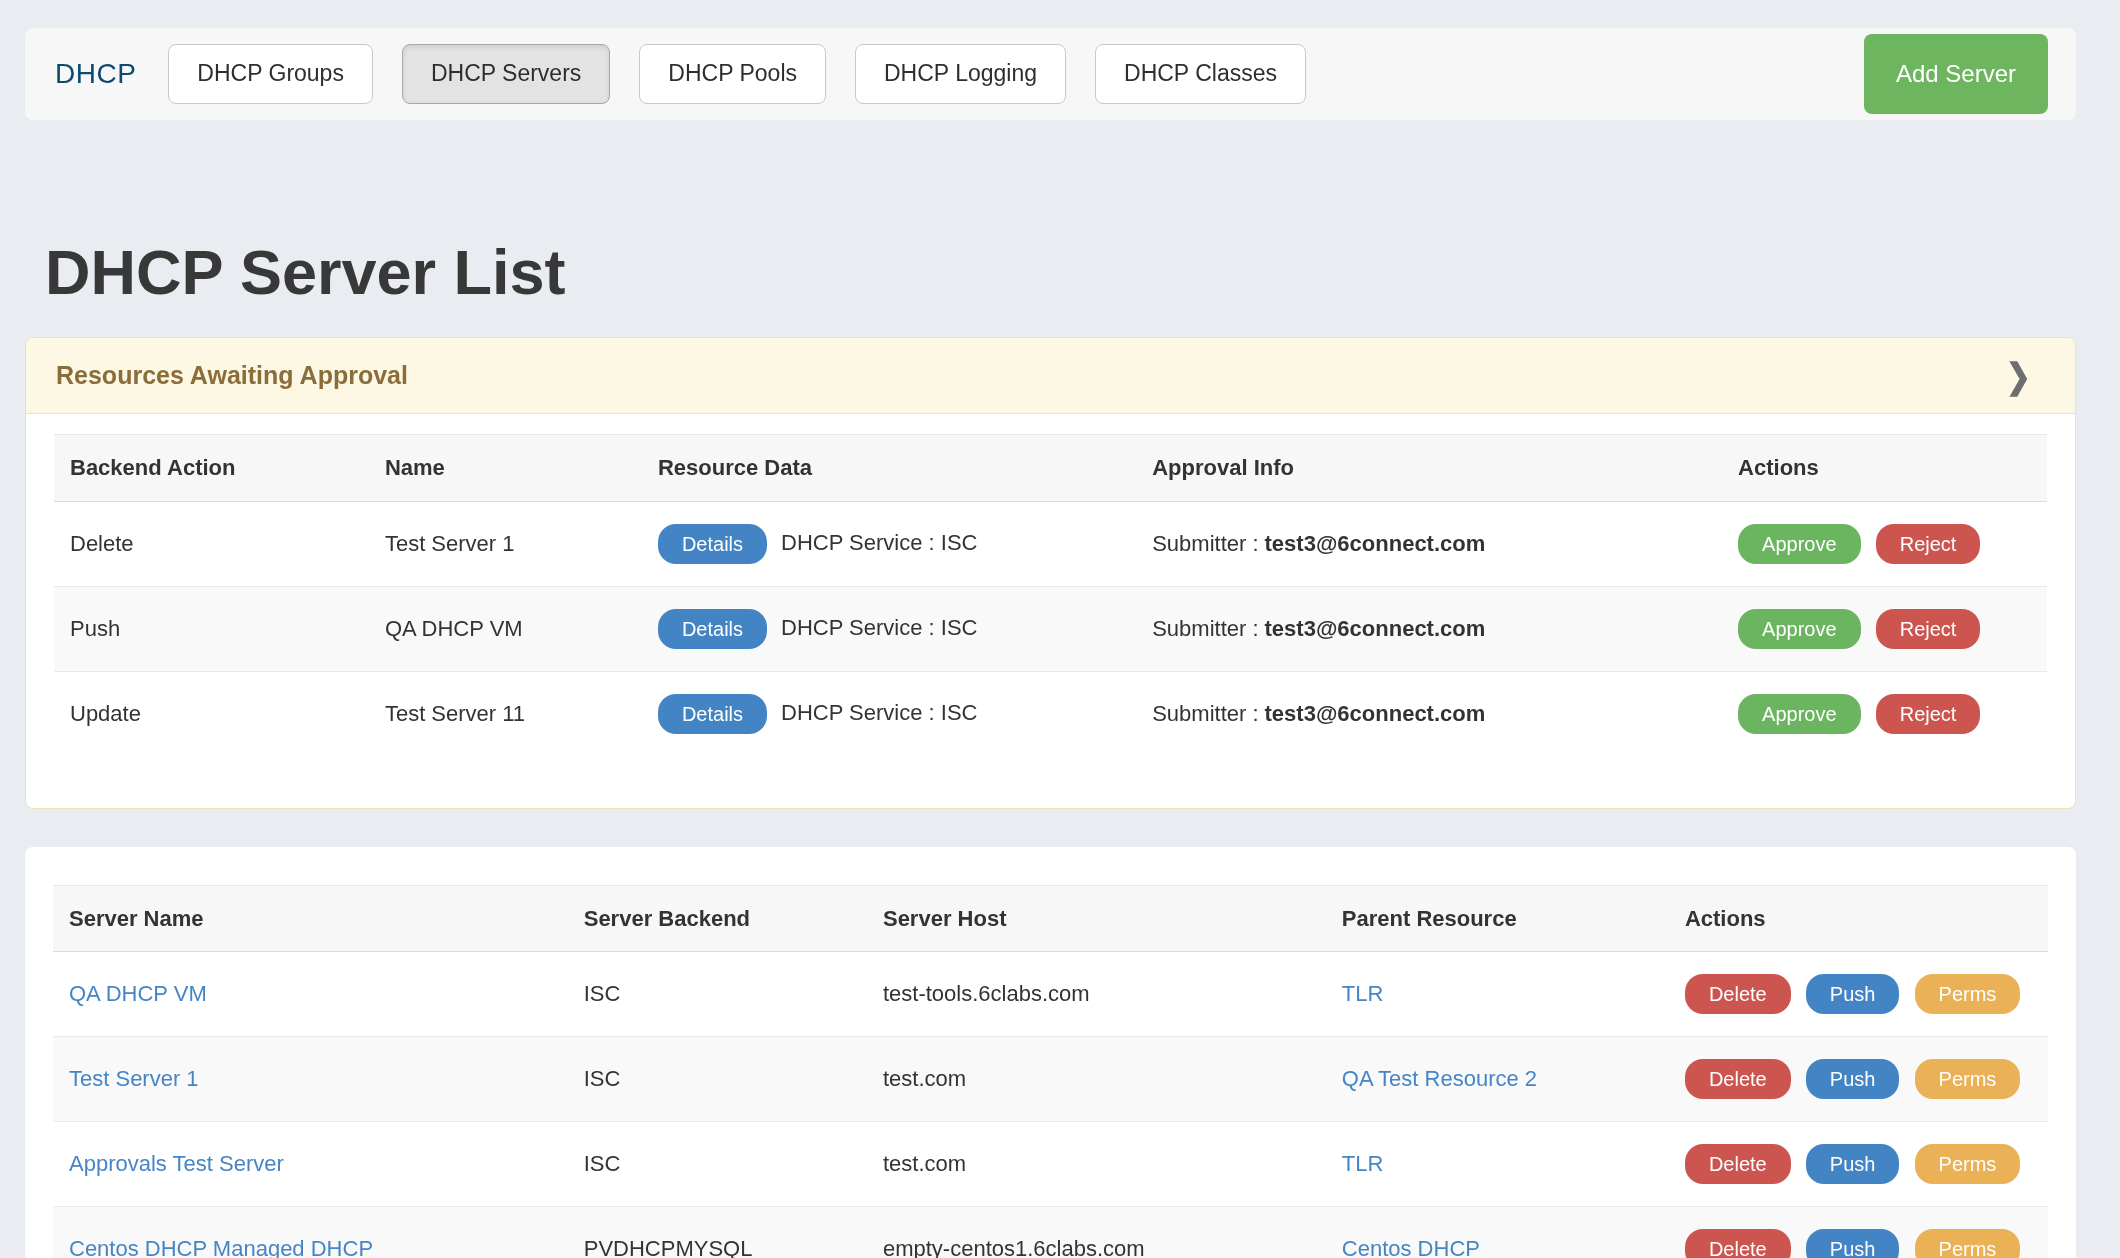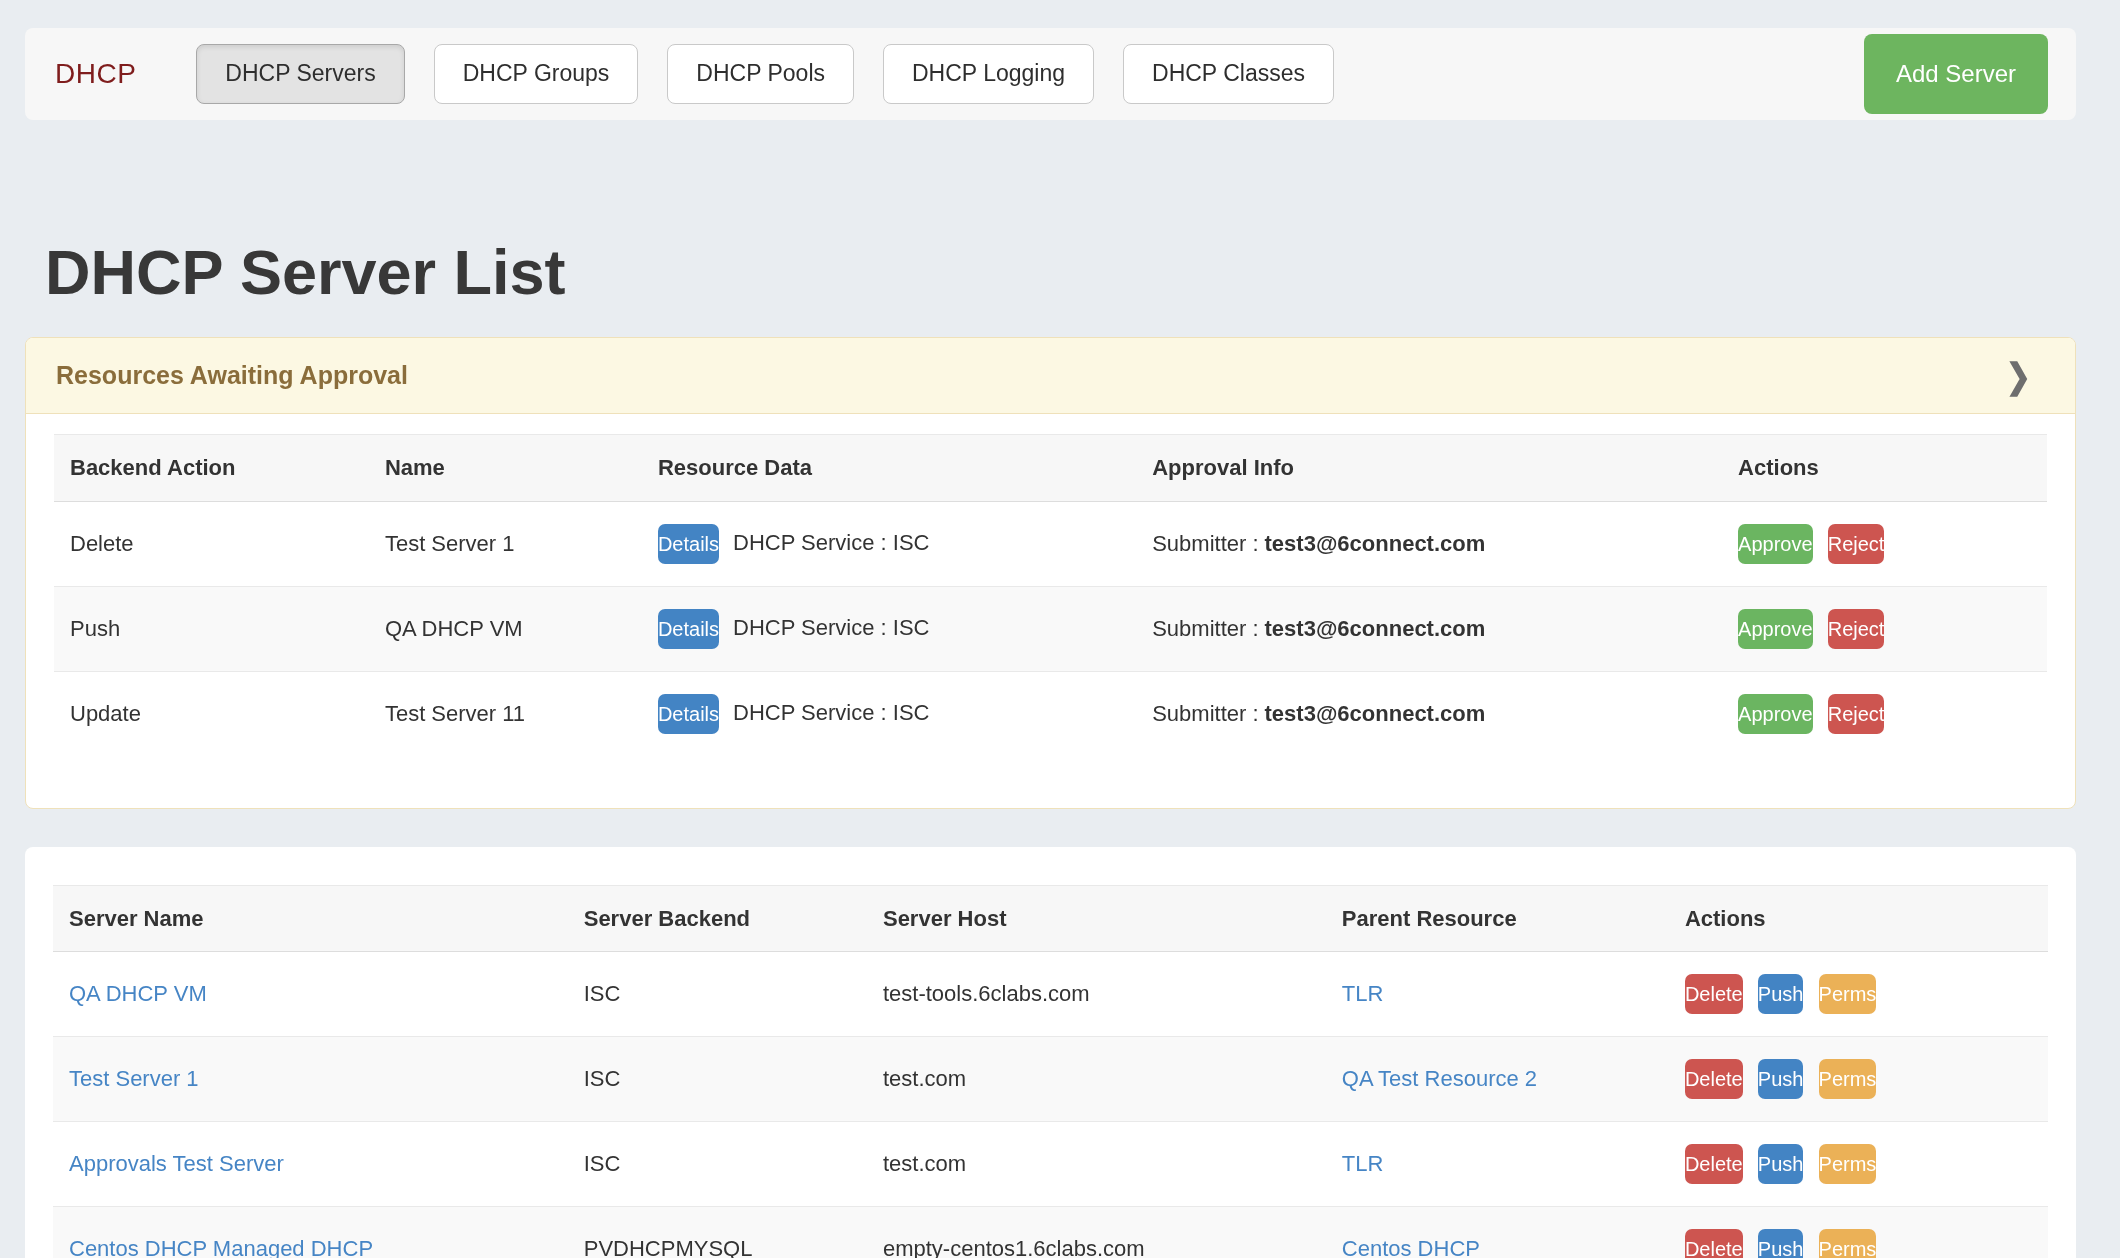--- a/index.html
+++ b/index.html
@@ -18,22 +18,22 @@
     margin: 28px 44px 0 25px;
     height: 92px;
     background: var(--topbar-bg, #f7f7f7);
     border-radius: 8px;
     display: flex;
     align-items: center;
     padding: 0 28px 0 30px;
   }
   .brand {
     font-size: 28px;
-    color: #7f1d1d;
-    margin-right: 60px;
+    color: #0c4a6e;
+    margin-right: 32px;
     letter-spacing: 0.5px;
   }
   .tab {
     font-family: inherit;
     font-size: 23px;
     color: #2e2e2e;
     background: #ffffff;
     border: 1px solid #c9c9c9;
     border-radius: 8px;
     padding: 16px 28px;
@@ -135,42 +135,42 @@
     cursor: pointer;
   }
 
   
   .btn {
     display: inline-block;
     font-family: inherit;
     font-size: 20px;
     color: #ffffff;
     border: none;
-    border-radius: 7px;
-    padding: 9px 0;
+    border-radius: 18px;
+    padding: 9px 24px;
     cursor: pointer;
     line-height: 1.1;
     vertical-align: middle;
   }
   .btn + .btn { margin-left: 9px; }
   .btn-blue   { background: var(--btn-blue, #4384c4); }
   .btn-green  { background: var(--btn-green, #6bb561); }
   .btn-red    { background: var(--btn-red, #cd5550); }
   .btn-orange { background: var(--btn-orange, #ebb157); }
 
   .details-btn { margin-right: 14px; }
   .sub-email { margin-left: 6px; }
 </style>
 </head>
 <body>
 
 <div class="topbar">
   <span class="brand">DHCP</span>
+  <button class="tab">DHCP Groups</button>
   <button class="tab active">DHCP Servers</button>
-  <button class="tab">DHCP Groups</button>
   <button class="tab">DHCP Pools</button>
   <button class="tab">DHCP Logging</button>
   <button class="tab">DHCP Classes</button>
   <div class="spacer"></div>
   <button class="btn-add">Add Server</button>
 </div>
 
 <h1 class="page-title">DHCP Server List</h1>
 
 <div class="panel warning-panel">

